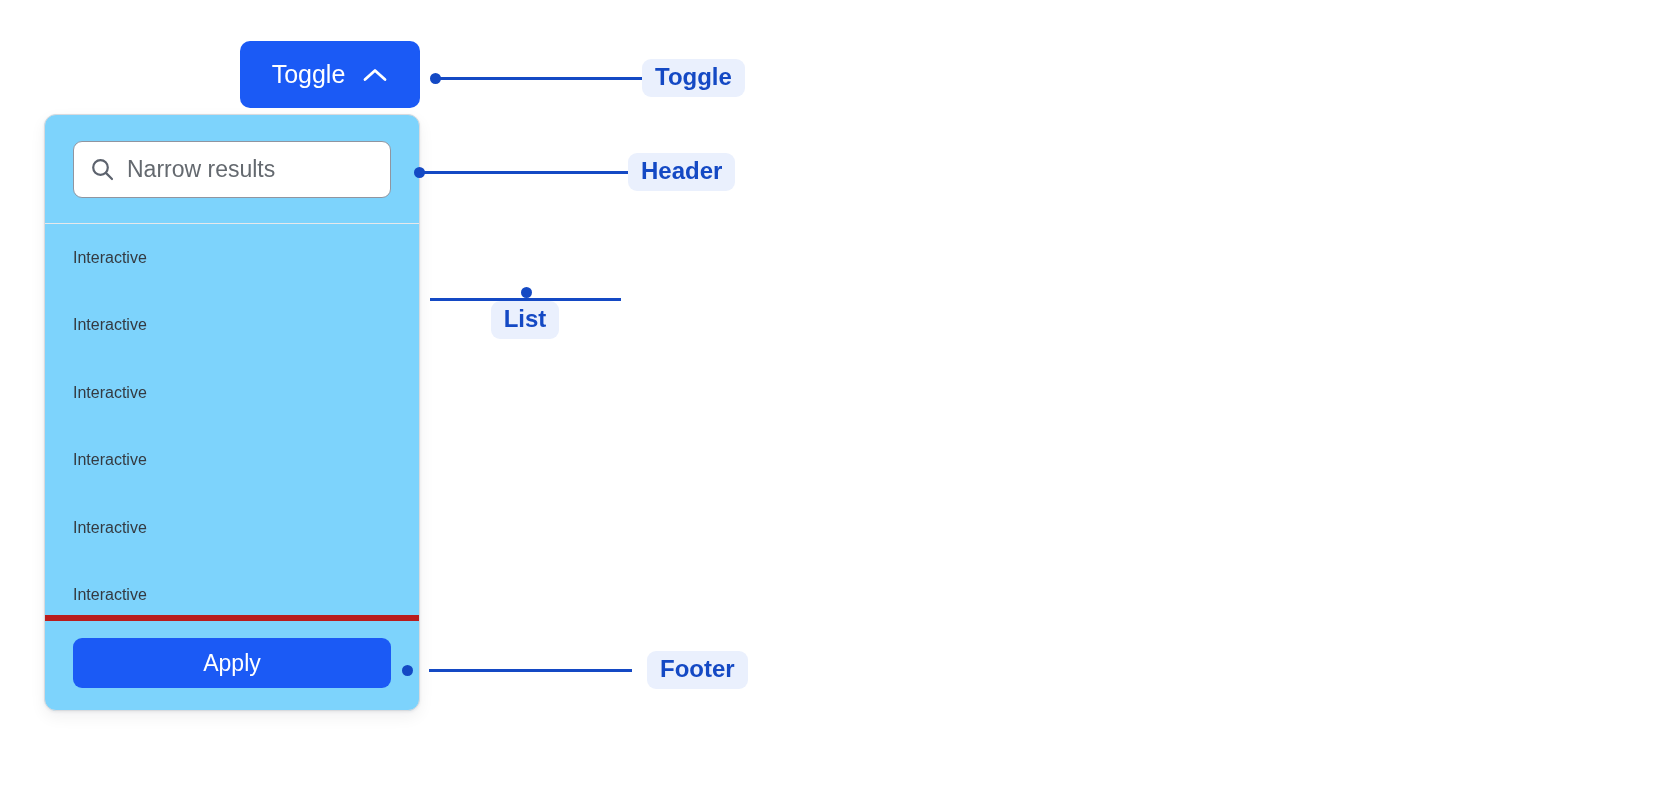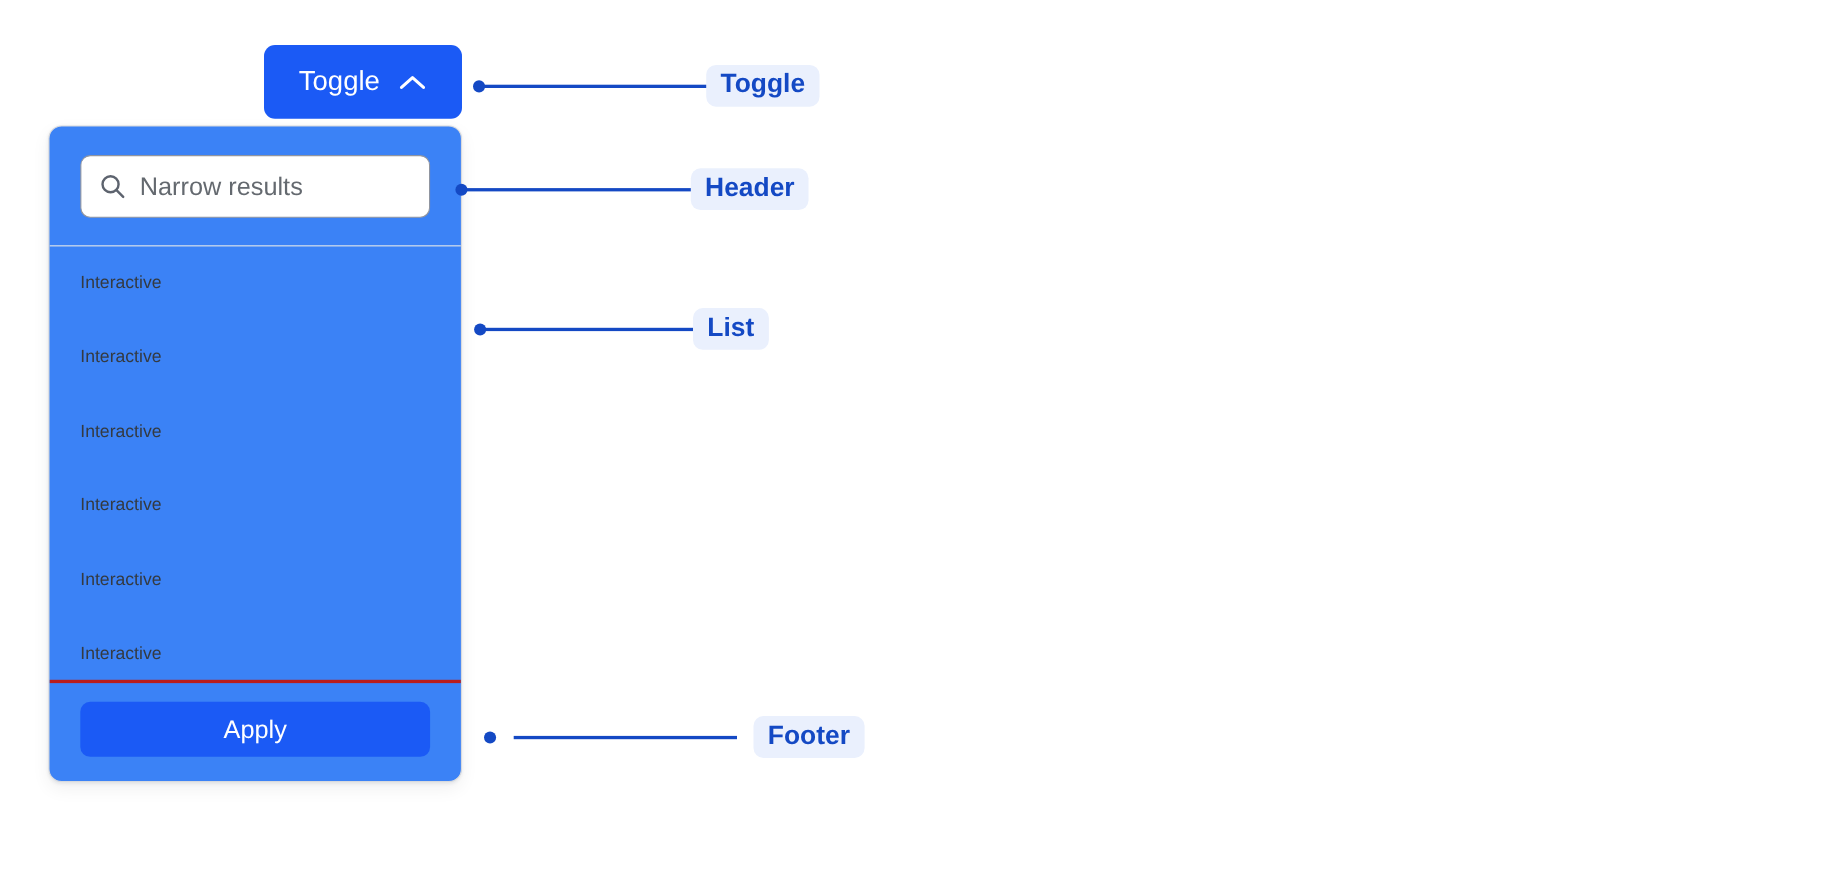--- a/index.html
+++ b/index.html
@@ -38,21 +38,21 @@
   #toggle-button .tgl-label { line-height: 1; }
   #toggle-button .chev { display: flex; align-items: center; }
 
   
   #dropdown-panel {
     position: absolute;
     left: 44px;
     top: 114px;
     width: 376px;
     height: 597px;
-    background: #3b82f6;
+    background: #7dd3fc;
     border: 1px solid #d8dade;
     border-radius: 12px;
     box-sizing: border-box;
     box-shadow: 0 1px 3px rgba(16,24,40,0.07), 0 6px 16px rgba(16,24,40,0.06);
     display: flex;
     flex-direction: column;
     overflow: hidden;
   }
 
   
@@ -100,21 +100,21 @@
     align-items: center;
     padding: 0 28px;
     font-size: 16px;
     color: #343a41;
     box-sizing: border-box;
     cursor: pointer;
   }
 
   
   #dropdown-footer {
-    border-top: 3px solid #b91c1c;
+    border-top: 6px solid #b91c1c;
     padding: 17px 28px 22px 28px;
     box-sizing: border-box;
   }
   #apply-button {
     width: 100%;
     height: 50px;
     background: #1B5AF5;
     border: none;
     border-radius: 9px;
     color: #ffffff;
@@ -157,24 +157,24 @@
     white-space: nowrap;
     margin-left: -2px;
   }
 
   #annotation-toggle { left: 430px; top: 66px; }
   #annotation-toggle .leader { width: 204px; }
 
   #annotation-header { left: 414px; top: 160px; }
   #annotation-header .leader { width: 206px; }
 
-  #annotation-list { left: 431px; top: 287px; }
+  #annotation-list { left: 431px; top: 287px; flex-direction: column; }
   #annotation-list .leader { width: 191px; }
 
-  #annotation-footer { left: 440px; top: 658px; gap: 17px; }
+  #annotation-footer { left: 402px; top: 658px; gap: 17px; }
   #annotation-footer .leader { width: 203px; }
 </style>
 </head>
 <body>
 
 <button id="toggle-button">
   <span class="tgl-label">Toggle</span>
   <span class="chev">
     <svg width="26" height="16" viewBox="0 0 26 16" fill="none" aria-hidden="true">
       <path d="M3 12.5 L13 3.5 L23 12.5" stroke="#ffffff" stroke-width="2.8" stroke-linecap="round" stroke-linejoin="round"></path>

